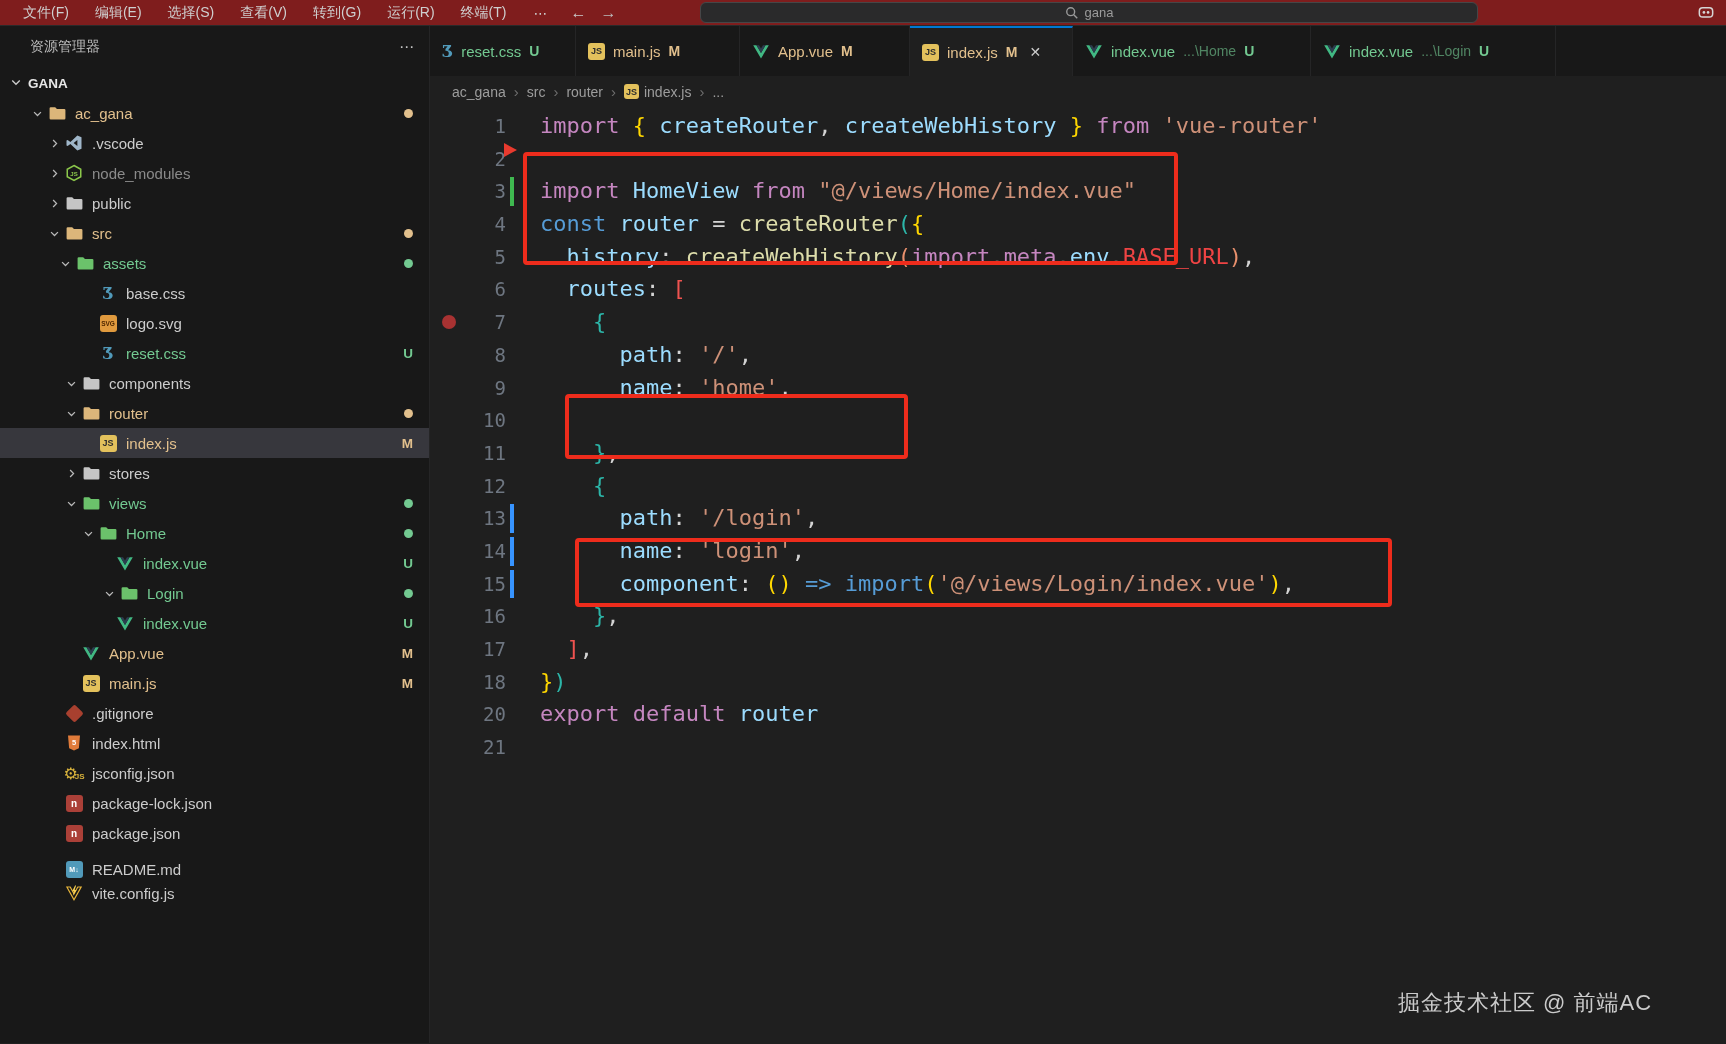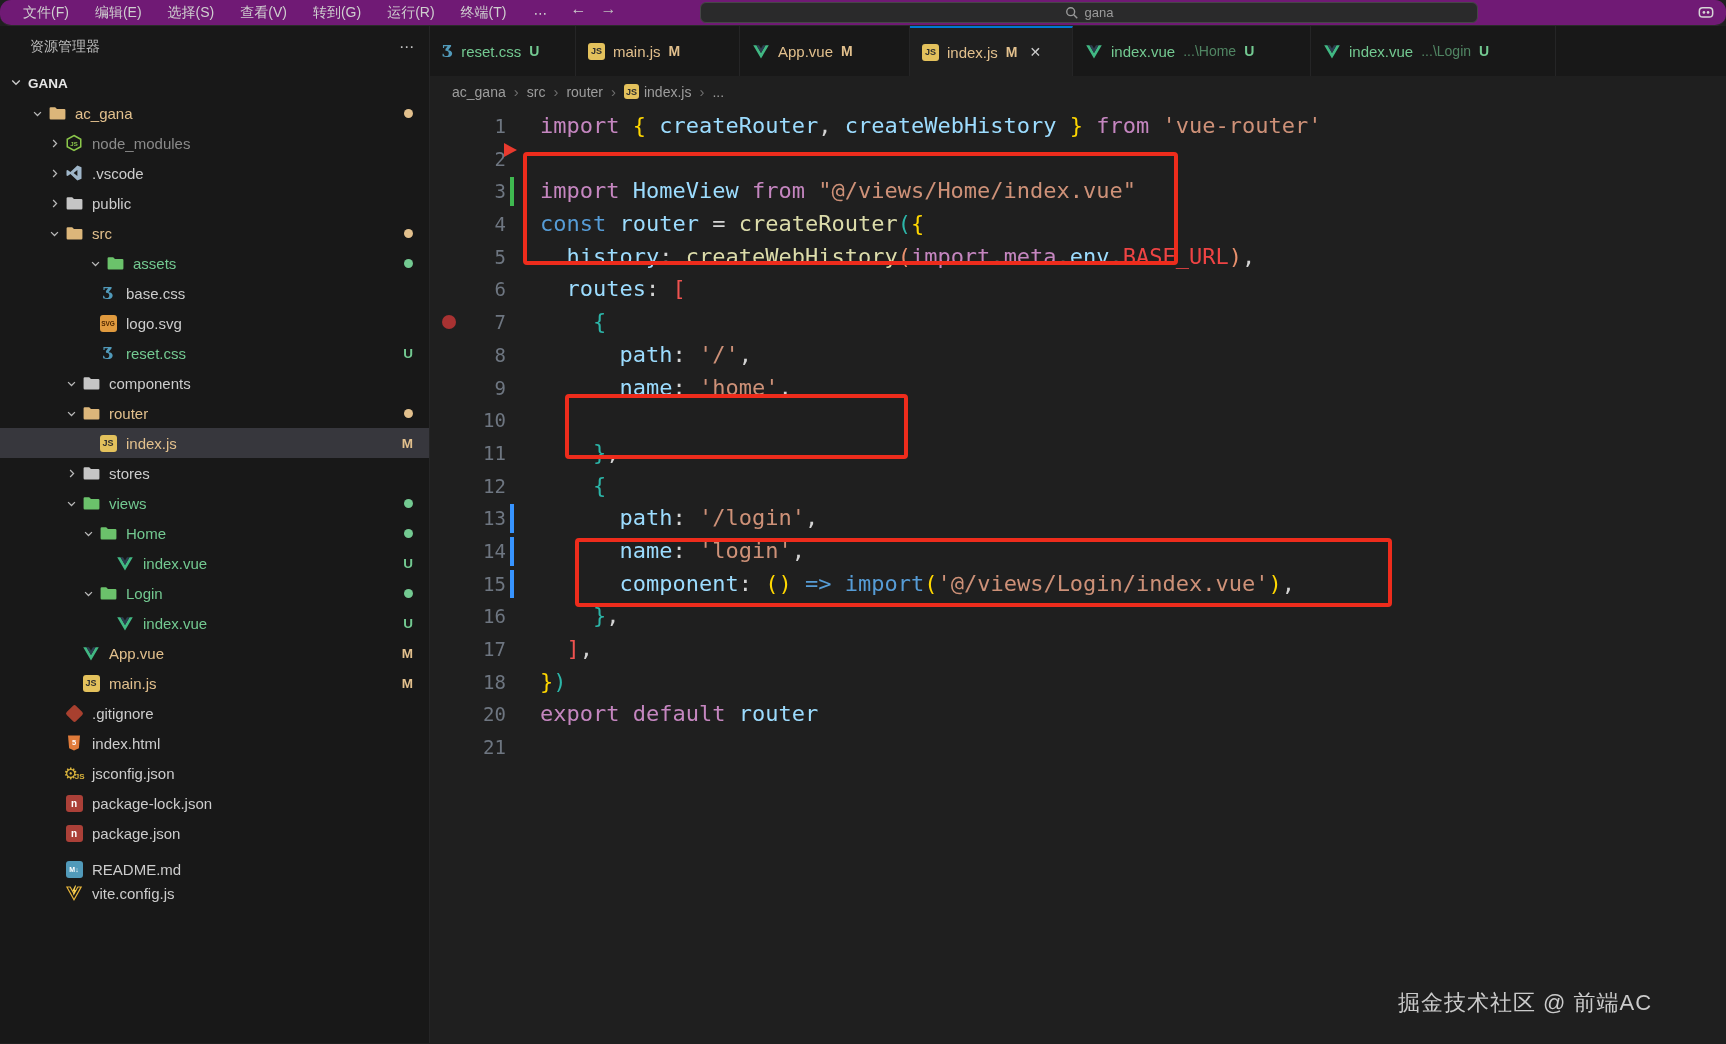--- a/index.html
+++ b/index.html
@@ -1,22 +1,22 @@
 <!DOCTYPE html>
 <html><head>
 <meta charset="utf-8">
 <style>
   * { margin:0; padding:0; box-sizing:border-box; }
   html,body { width:1726px; height:1044px; overflow:hidden; background:#1f1f1f;
     font-family:"Liberation Sans","DejaVu Sans",sans-serif; }
   #app { position:relative; width:1726px; height:1044px; background:#1f1f1f; }
 
   
-  .titlebar { position:relative; height:26px; background:#701a75; border-bottom:1px solid #2a2a2a;
-    display:flex; align-items:flex-start; color:#cfcfcf; font-size:14px;border-radius:11px; }
+  .titlebar { position:relative; height:26px; background:#7f1d1d; border-bottom:1px solid #2a2a2a;
+    display:flex; align-items:center; color:#cfcfcf; font-size:14px; }
   .menus { display:flex; align-items:center; height:100%; padding-left:10px; }
   .menu-item { padding:0 13px; height:100%; display:flex; align-items:center; cursor:default; white-space:nowrap; }
   .menu-more { padding:0 14px; letter-spacing:2px; }
   .nav-arrow { width:30px; text-align:center; font-size:16px; color:#cccccc; }
   .nav-arrow.fwd { color:#bdbdbd; }
   .searchbox { position:absolute; left:700px; top:2px; width:778px; height:21px; background:#2a2a2b;
     border:1px solid #464647; border-radius:6px; display:flex; align-items:center; justify-content:center;
     gap:6px; color:#9b9b9b; font-size:13px; }
   .tb-right { position:absolute; right:10px; top:2px; display:flex; align-items:center; gap:4px; }
 
@@ -169,52 +169,52 @@
           </div>
           <div class="trow" style="padding-left: 46px;">
             <span class="chev">
               <svg width="11" height="11" viewBox="0 0 16 16">
                 <path d="M6 3l5 5-5 5" fill="none" stroke="#b9b9b9" stroke-width="1.8"></path>
               </svg>
             </span>
             <span class="ficon">
               <span class="gi">
                 <svg width="18" height="18" viewBox="0 0 24 24">
+                  <path fill="#9fb6c9" d="M16.5 2 7.2 10.8 3.5 8 2 8.8v6.4l1.5.8 3.7-2.8 9.3 8.8 5.5-2.3V4.3zM16.5 8v8l-5-4z"></path>
+                </svg>
+              </span>
+            </span>
+            <span class="lbl" style="color: rgb(204, 204, 204);">.vscode</span>
+            <span class="grow"></span>
+          </div>
+          <div class="trow" style="padding-left: 46px;">
+            <span class="chev">
+              <svg width="11" height="11" viewBox="0 0 16 16">
+                <path d="M6 3l5 5-5 5" fill="none" stroke="#b9b9b9" stroke-width="1.8"></path>
+              </svg>
+            </span>
+            <span class="ficon">
+              <span class="gi">
+                <svg width="18" height="18" viewBox="0 0 24 24">
                   <polygon points="12,2 21,7 21,17 12,22 3,17 3,7" fill="none" stroke="#8cc84b" stroke-width="2"></polygon>
                   <text x="12" y="15.5" font-size="8" fill="#8cc84b" text-anchor="middle" font-weight="bold">JS</text>
                 </svg>
               </span>
             </span>
             <span class="lbl" style="color: rgb(138, 138, 138);">node_modules</span>
             <span class="grow"></span>
           </div>
           <div class="trow" style="padding-left: 46px;">
             <span class="chev">
               <svg width="11" height="11" viewBox="0 0 16 16">
                 <path d="M6 3l5 5-5 5" fill="none" stroke="#b9b9b9" stroke-width="1.8"></path>
               </svg>
             </span>
             <span class="ficon">
               <span class="gi">
-                <svg width="18" height="18" viewBox="0 0 24 24">
-                  <path fill="#9fb6c9" d="M16.5 2 7.2 10.8 3.5 8 2 8.8v6.4l1.5.8 3.7-2.8 9.3 8.8 5.5-2.3V4.3zM16.5 8v8l-5-4z"></path>
-                </svg>
-              </span>
-            </span>
-            <span class="lbl" style="color: rgb(204, 204, 204);">.vscode</span>
-            <span class="grow"></span>
-          </div>
-          <div class="trow" style="padding-left: 46px;">
-            <span class="chev">
-              <svg width="11" height="11" viewBox="0 0 16 16">
-                <path d="M6 3l5 5-5 5" fill="none" stroke="#b9b9b9" stroke-width="1.8"></path>
-              </svg>
-            </span>
-            <span class="ficon">
-              <span class="gi">
                 <svg width="19" height="19" viewBox="0 0 24 24">
                   <path fill="#c5c5c5" d="M2 5.5A1.5 1.5 0 0 1 3.5 4h5.6l2.2 2.2h9.2A1.5 1.5 0 0 1 22 7.7V18a1.5 1.5 0 0 1-1.5 1.5h-17A1.5 1.5 0 0 1 2 18z"></path>
                 </svg>
               </span>
             </span>
             <span class="lbl" style="color: rgb(204, 204, 204);">public</span>
             <span class="grow"></span>
           </div>
           <div class="trow" style="padding-left: 46px;">
             <span class="chev">
@@ -226,21 +226,21 @@
               <span class="gi">
                 <svg width="19" height="19" viewBox="0 0 24 24">
                   <path fill="#dcb67a" d="M2 5.5A1.5 1.5 0 0 1 3.5 4h5.6l2.2 2.2h9.2A1.5 1.5 0 0 1 22 7.7V18a1.5 1.5 0 0 1-1.5 1.5h-17A1.5 1.5 0 0 1 2 18z"></path>
                 </svg>
               </span>
             </span>
             <span class="lbl" style="color: rgb(226, 192, 141);">src</span>
             <span class="grow"></span>
             <span class="badge"><span class="dot" style="background:#e2c08d"></span></span>
           </div>
-          <div class="trow" style="padding-left: 87px; justify-content: center;">
+          <div class="trow" style="padding-left: 57px; justify-content: center;">
             <span class="chev">
               <svg width="11" height="11" viewBox="0 0 16 16">
                 <path d="M3 6l5 5 5-5" fill="none" stroke="#b9b9b9" stroke-width="1.8"></path>
               </svg>
             </span>
             <span class="ficon">
               <span class="gi">
                 <svg width="19" height="19" viewBox="0 0 24 24">
                   <path fill="#6bc26b" d="M2 5.5A1.5 1.5 0 0 1 3.5 4h5.6l2.2 2.2h9.2A1.5 1.5 0 0 1 22 7.7V18a1.5 1.5 0 0 1-1.5 1.5h-17A1.5 1.5 0 0 1 2 18z"></path>
                 </svg>
@@ -382,21 +382,21 @@
                 <svg width="18" height="17" viewBox="0 0 24 24">
                   <path fill="#41b883" d="M1 3h4.6L12 14l6.4-11H23L12 22z"></path>
                   <path fill="#2c3e50" d="M5.6 3h3.6L12 7.8 14.8 3h3.6L12 14z"></path>
                 </svg>
               </span>
             </span>
             <span class="lbl" style="color: rgb(115, 201, 145);">index.vue</span>
             <span class="grow"></span>
             <span class="badge" style="color: rgb(115, 201, 145);">U</span>
           </div>
-          <div class="trow" style="padding-left: 80px;">
+          <div class="trow" style="padding-left: 80px; margin-left: 21px;">
             <span class="chev">
               <svg width="11" height="11" viewBox="0 0 16 16">
                 <path d="M3 6l5 5 5-5" fill="none" stroke="#b9b9b9" stroke-width="1.8"></path>
               </svg>
             </span>
             <span class="ficon">
               <span class="gi">
                 <svg width="19" height="19" viewBox="0 0 24 24">
                   <path fill="#6bc26b" d="M2 5.5A1.5 1.5 0 0 1 3.5 4h5.6l2.2 2.2h9.2A1.5 1.5 0 0 1 22 7.7V18a1.5 1.5 0 0 1-1.5 1.5h-17A1.5 1.5 0 0 1 2 18z"></path>
                 </svg>

